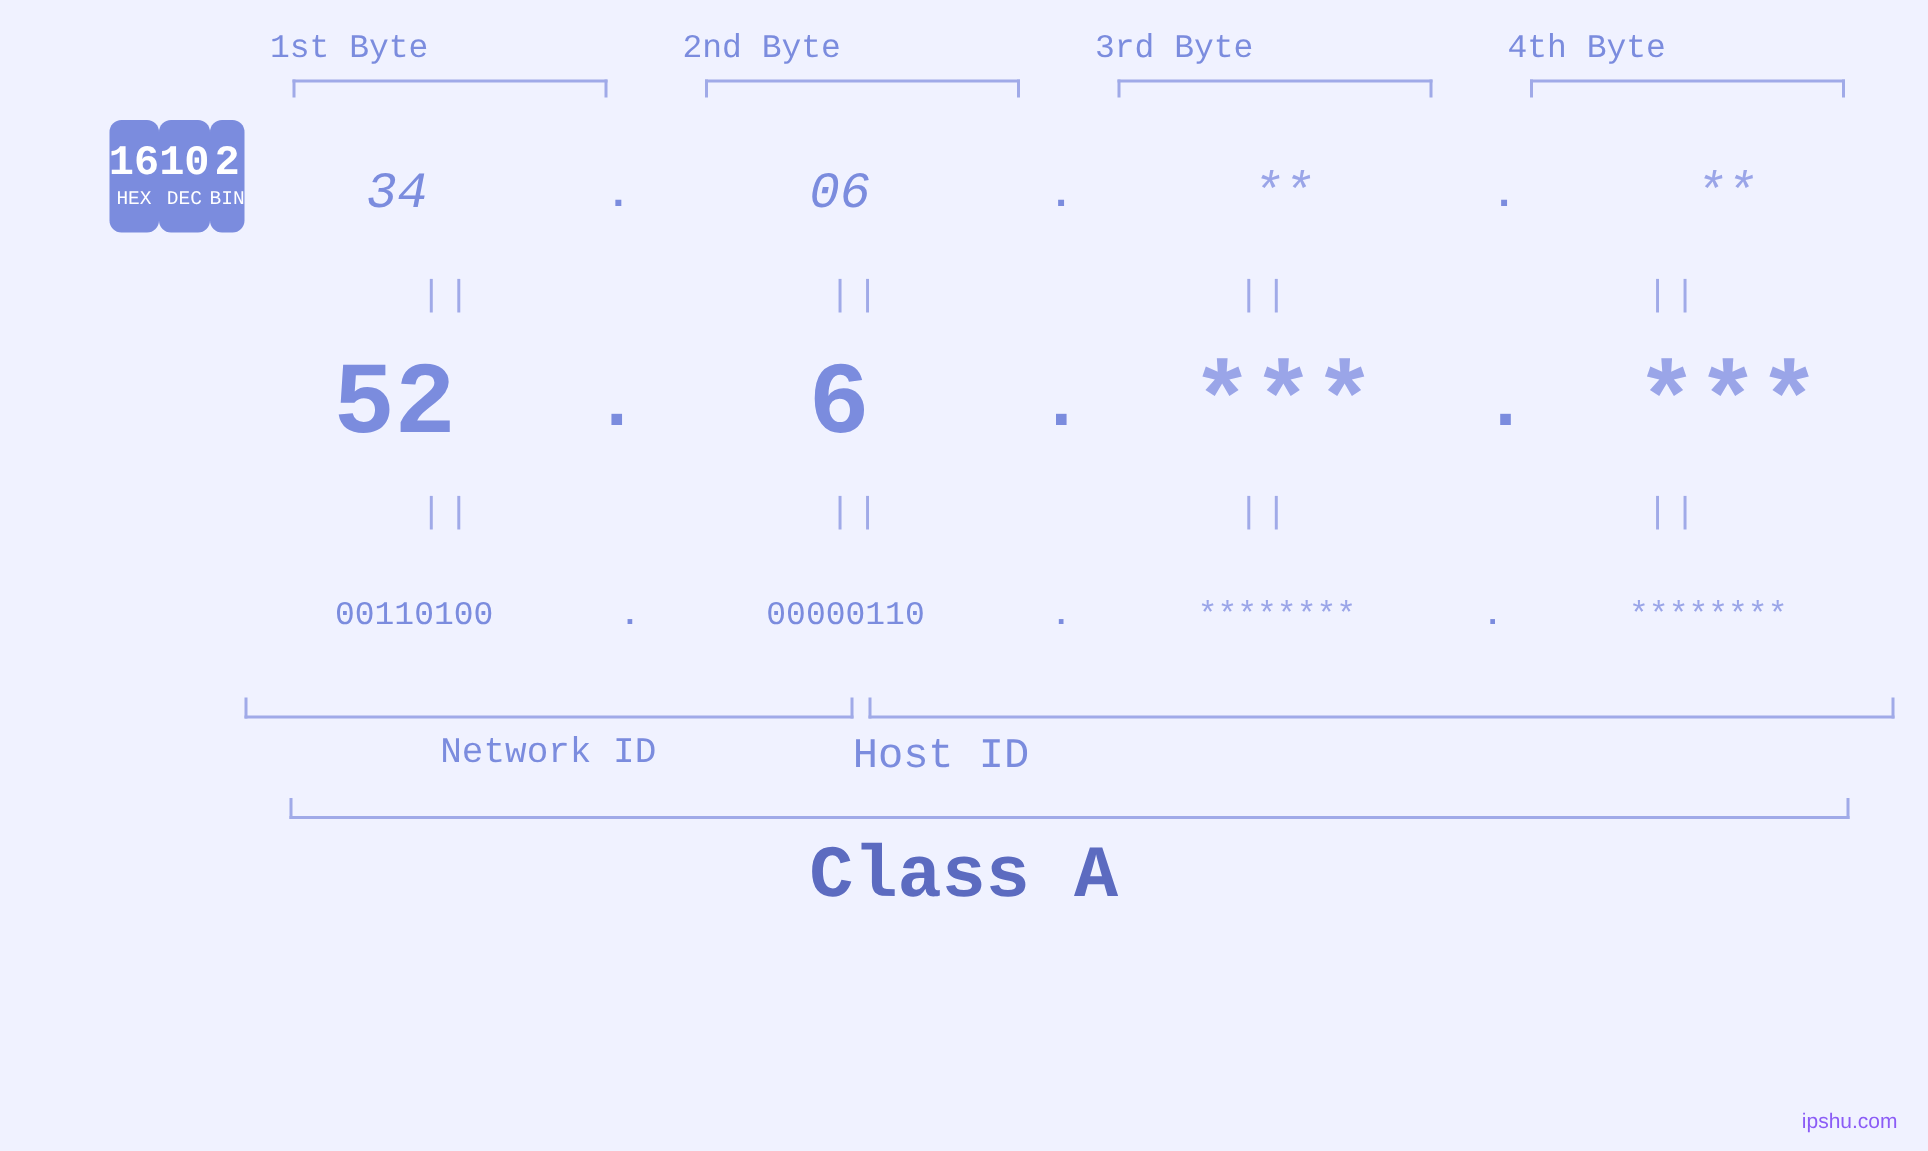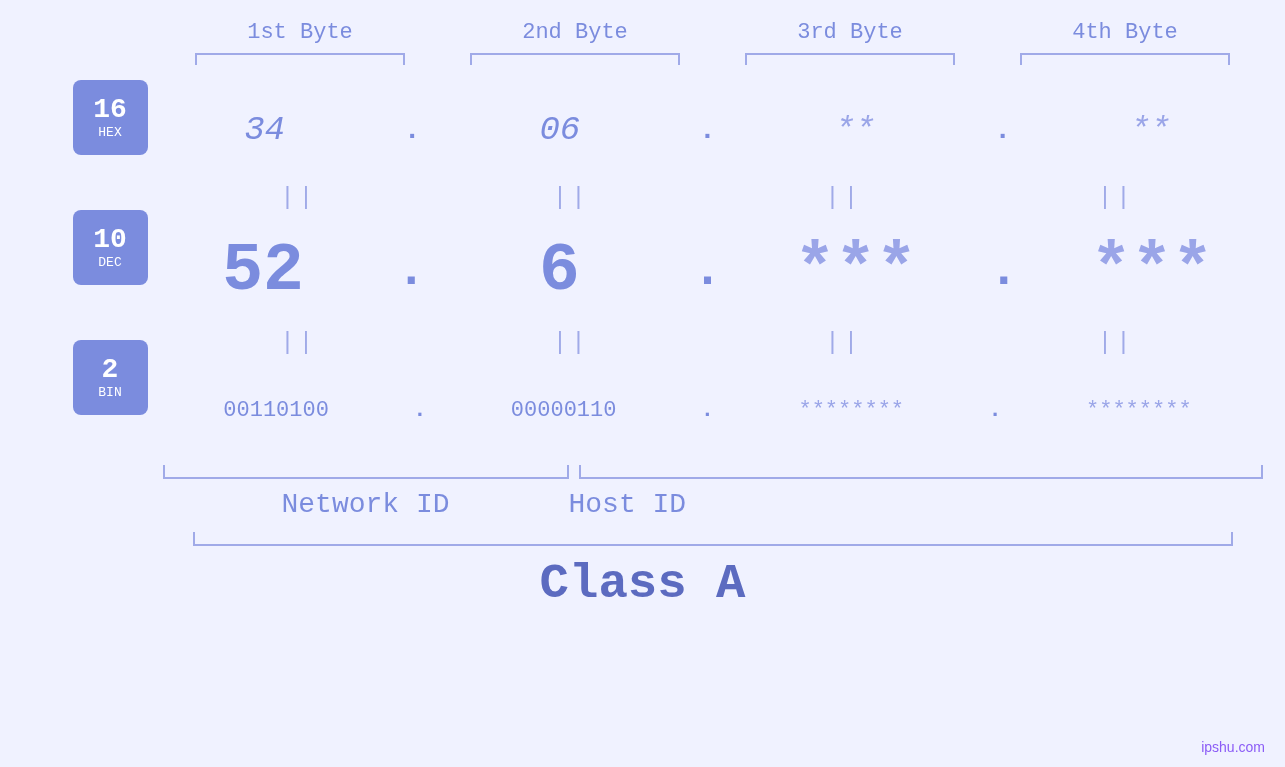--- a/index.html
+++ b/index.html
@@ -27,21 +27,21 @@
     .byte-headers {
       display: flex;
       width: 1100px;
       margin-left: 140px;
       justify-content: space-around;
       margin-bottom: 8px;
     }
 
     .byte-header {
       width: 240px;
-      text-align: center;
+      text-align: left;
       color: #7b8cde;
       font-size: 22px;
       font-family: 'Courier New', Courier, monospace;
     }
 
     
     .top-brackets {
       display: flex;
       width: 1100px;
       margin-left: 140px;
@@ -60,22 +60,22 @@
     
     .main-grid {
       display: flex;
       width: 1240px;
       position: relative;
     }
 
     
     .badges-col {
       display: flex;
-      flex-direction: column;
-      justify-content: flex-start;
+      flex-direction: row;
+      justify-content: space-between;
       width: 130px;
       padding-left: 50px;
       gap: 0;
     }
 
     .badge {
       width: 75px;
       height: 75px;
       background-color: #7b8cde;
       border-radius: 8px;
@@ -210,21 +210,21 @@
 
     .bottom-labels {
       display: flex;
       margin-top: 10px;
     }
 
     .net-id-label {
       width: 406px;
       text-align: center;
       color: #7b8cde;
-      font-size: 28px;
+      font-size: 24px;
     }
 
     .host-id-label {
       flex: 1;
       color: #7b8cde;
       font-size: 28px;
     }
 
     
     .outer-bracket {

